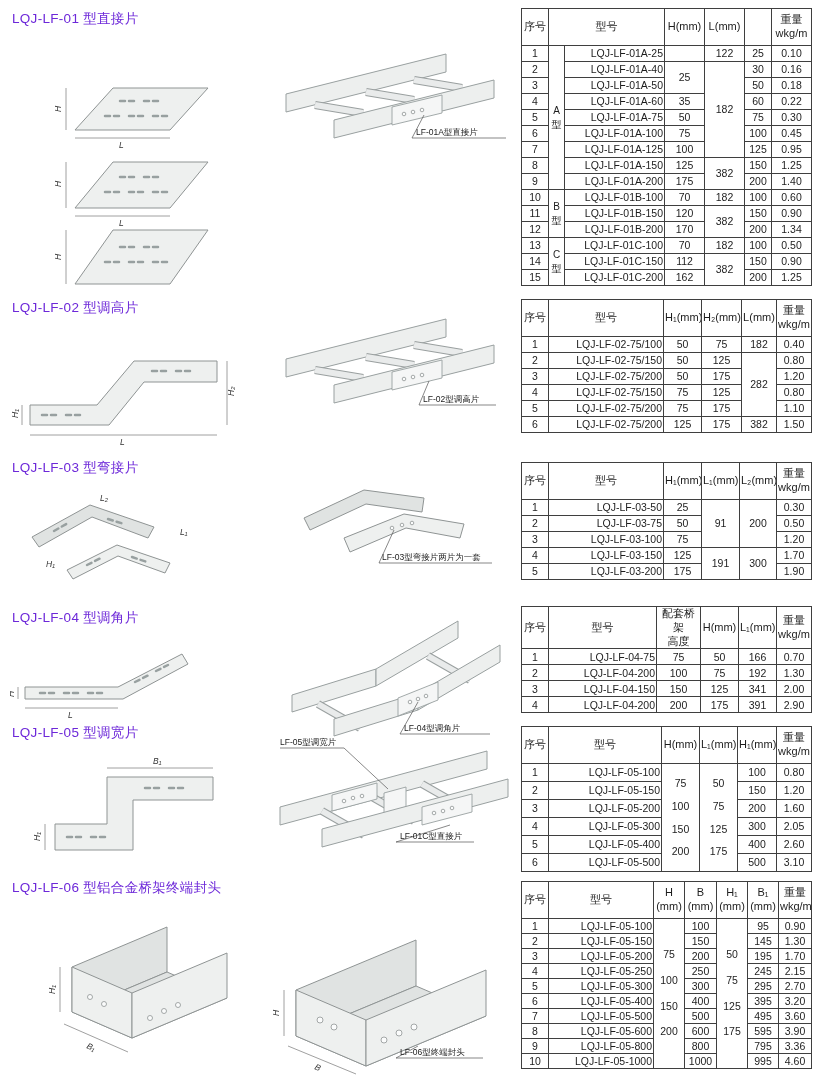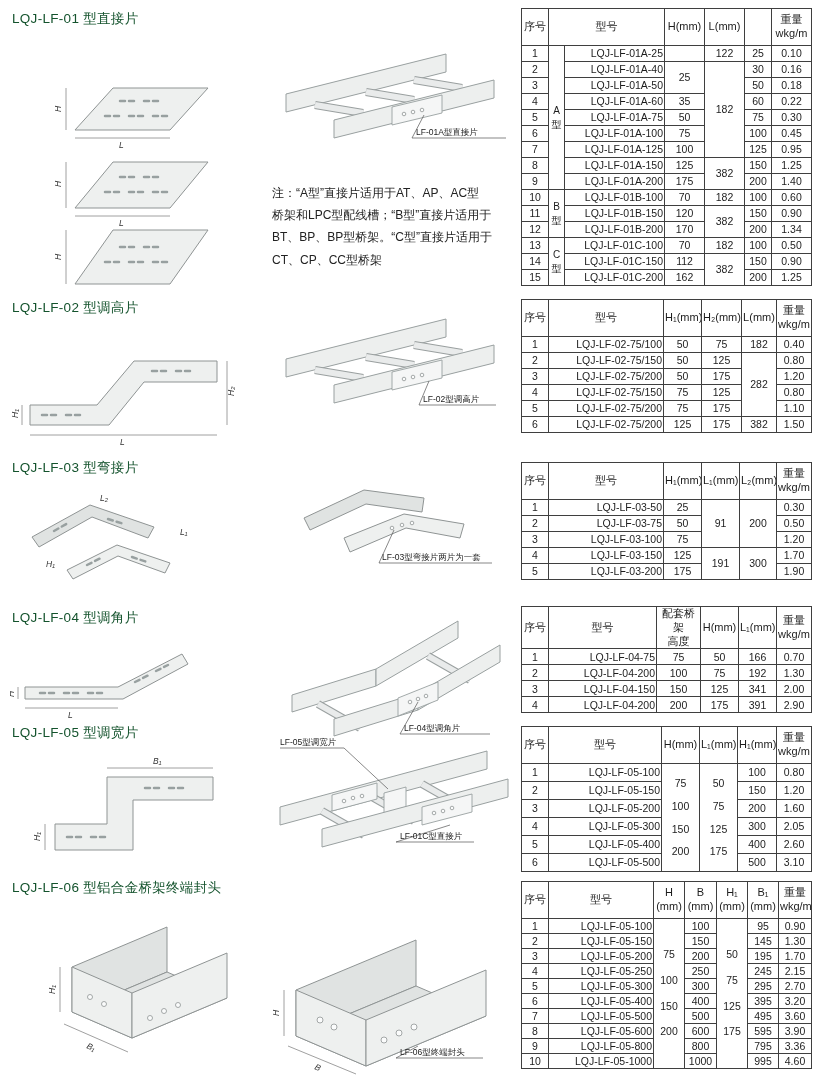--- a/index.html
+++ b/index.html
@@ -1,18 +1,18 @@
 <!DOCTYPE html>
 <html><head>
 <meta charset="utf-8">
 <style>
   html,body{margin:0;padding:0;background:#fff;}
   .page{position:relative;width:813px;height:1076px;background:#ffffff;overflow:hidden;
         font-family:"Liberation Sans","DejaVu Sans",sans-serif;color:#1c1c1c;}
-  .sec-title{position:absolute;left:12px;font-size:13.5px;color:#14532d;white-space:nowrap;letter-spacing:0.3px;}
+  .sec-title{position:absolute;left:12px;font-size:13.5px;color:#6d28d9;white-space:nowrap;letter-spacing:0.3px;}
   .note{position:absolute;left:272px;top:182px;width:250px;font-size:12px;line-height:1.85;
         color:#222;white-space:pre-line;}
   .draw{position:absolute;}
   svg text{font-family:"Liberation Sans","DejaVu Sans",sans-serif;}
   .pl{fill:#eef0ef;stroke:#8f9494;stroke-width:1;stroke-linejoin:round;}
   .pl2{fill:#e0e3e2;stroke:#8f9494;stroke-width:1;stroke-linejoin:round;}
   .cp{fill:#f5f6f6;stroke:#99a0a0;stroke-width:0.9;}
   .rl{fill:#edefee;stroke:#99a0a0;stroke-width:1;stroke-linejoin:round;}
   .sl{stroke:#98a0a0;stroke-width:2.5;stroke-dasharray:5 4;fill:none;stroke-linecap:round;}
   .dm{stroke:#888;stroke-width:0.8;}
@@ -39,24 +39,20 @@
 
 <div class="page">
 
   <div class="sec-title" style="top:10px">LQJ-LF-01 型直接片</div>
   <div class="sec-title" style="top:299px">LQJ-LF-02 型调高片</div>
   <div class="sec-title" style="top:459px">LQJ-LF-03 型弯接片</div>
   <div class="sec-title" style="top:609px">LQJ-LF-04 型调角片</div>
   <div class="sec-title" style="top:724px">LQJ-LF-05 型调宽片</div>
   <div class="sec-title" style="top:879px">LQJ-LF-06 型铝合金桥架终端封头</div>
 
-  <div class="note">注：“A型”直接片适用于AT、AP、AC型
-桥架和LPC型配线槽；“B型”直接片适用于
-BT、BP、BP型桥架。“C型”直接片适用于
-CT、CP、CC型桥架</div>
 
   <svg class="draw" style="left:20px;top:38px" width="235" height="250" viewBox="0 0 235 250">
     <polygon class="pl" points="55,92 150,92 188,50 93,50"></polygon>
     <g class="slots">
       <line class="sl" x1="100" y1="63" x2="116" y2="63"></line>
         <line class="sl" x1="124" y1="63" x2="140" y2="63"></line>
       <line class="sl" x1="85" y1="78" x2="101" y2="78"></line>
         <line class="sl" x1="109" y1="78" x2="125" y2="78"></line>
         <line class="sl" x1="133" y1="78" x2="149" y2="78"></line>
     </g>

